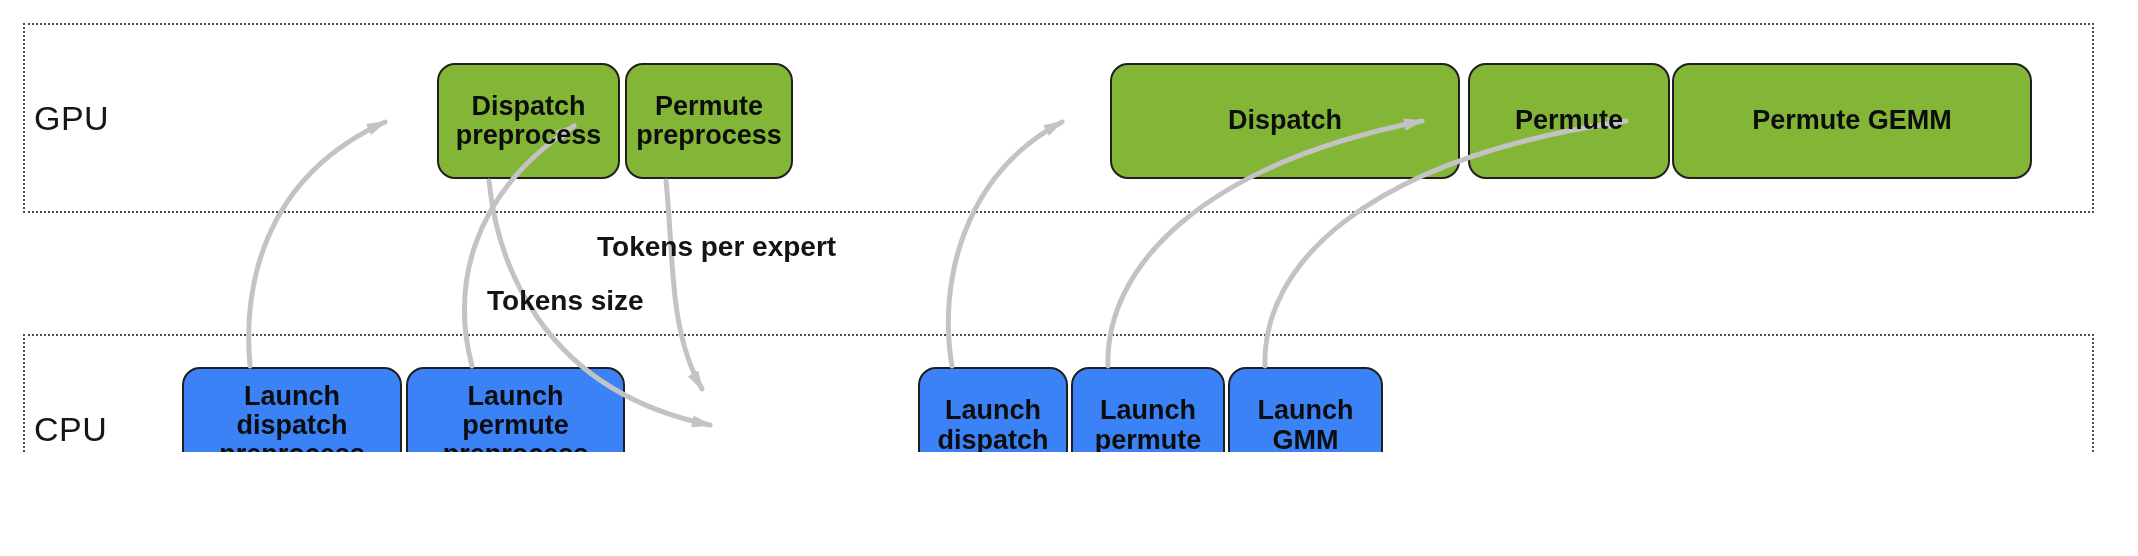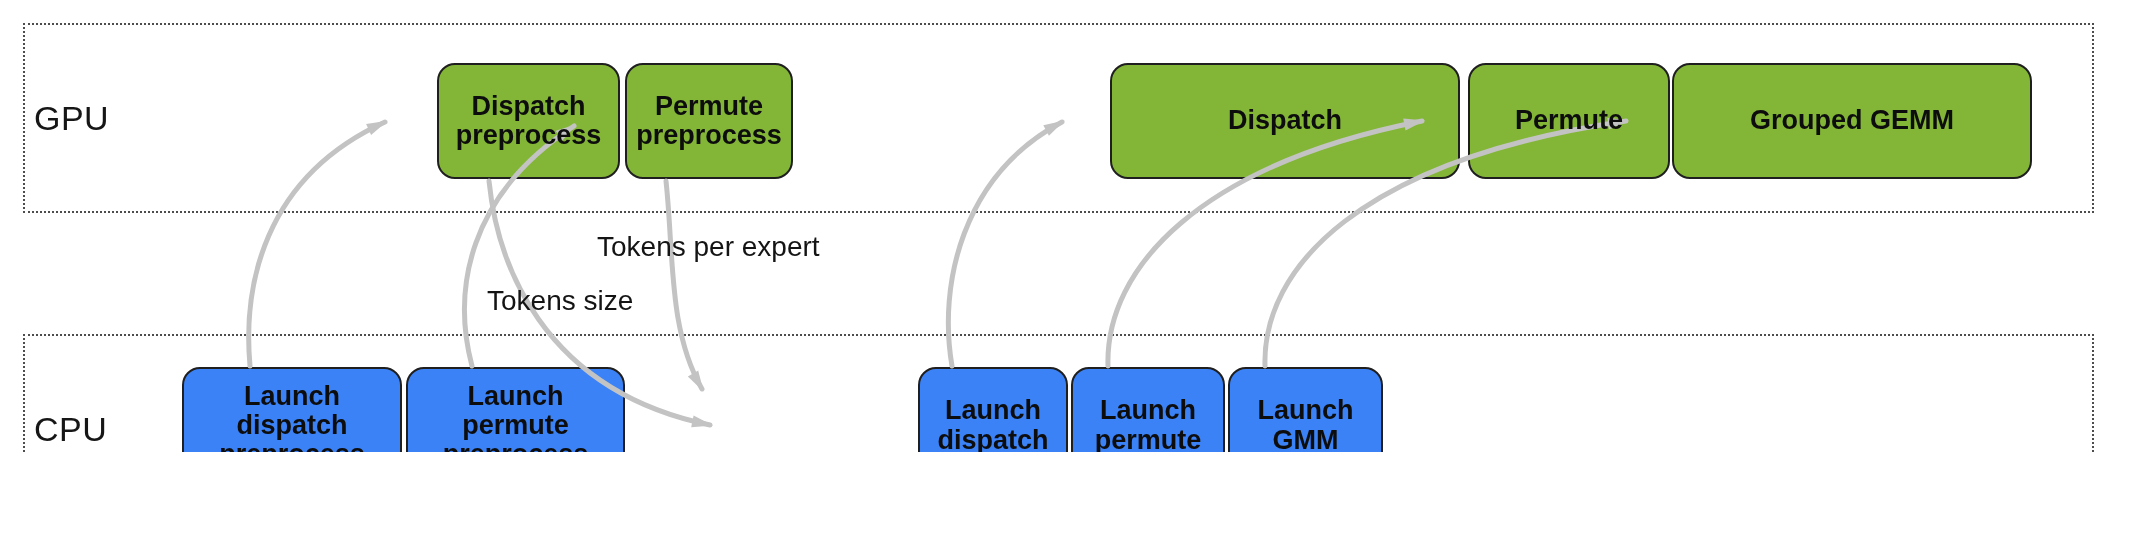--- a/index.html
+++ b/index.html
@@ -76,21 +76,21 @@
     left: 0; top: 0;
     width: 2138px;
     height: 556px;
     z-index: 2;
     pointer-events: none;
   }
   .annotation {
     position: absolute;
     z-index: 4;
     font-size: 28px;
-    font-weight: 400;
+    font-weight: 700;
     color: #141414;
     white-space: nowrap;
   }
   #ann-tokens-per-expert { left: 597px; top: 231px; }
   #ann-buffer-size       { left: 487px; top: 285px; }
 </style>
 </head>
 <body>
 
 <div class="canvas">
@@ -110,21 +110,21 @@
     <span>Permute
 preprocess</span>
   </div>
   <div class="node green" id="b-dispatch">
     <span>Dispatch</span>
   </div>
   <div class="node green" id="b-permute">
     <span>Permute</span>
   </div>
   <div class="node green" id="b-grouped-gemm">
-    <span>Grouped GEMM</span>
+    <span>Permute GEMM</span>
   </div>
 
   <div class="node blue" id="b-launch-dispatch-preprocess">
     <span>Launch
 dispatch
 preprocess</span>
   </div>
   <div class="node blue" id="b-launch-permute-preprocess">
     <span>Launch
 permute

